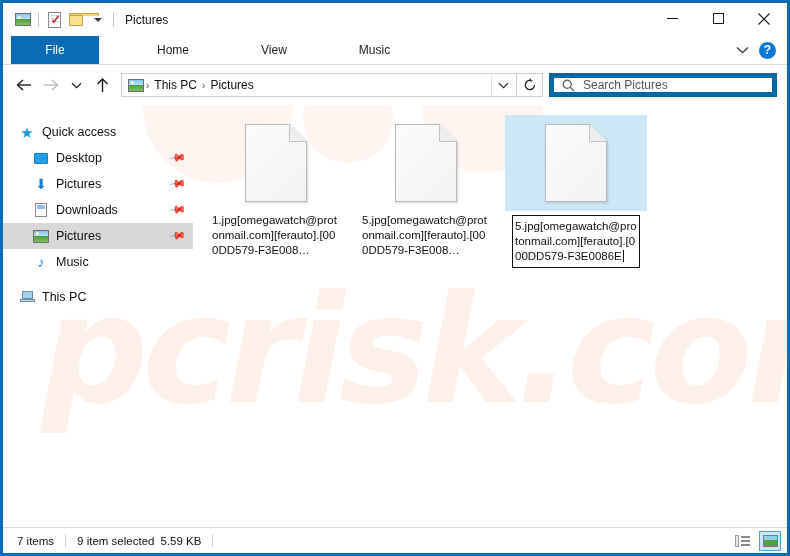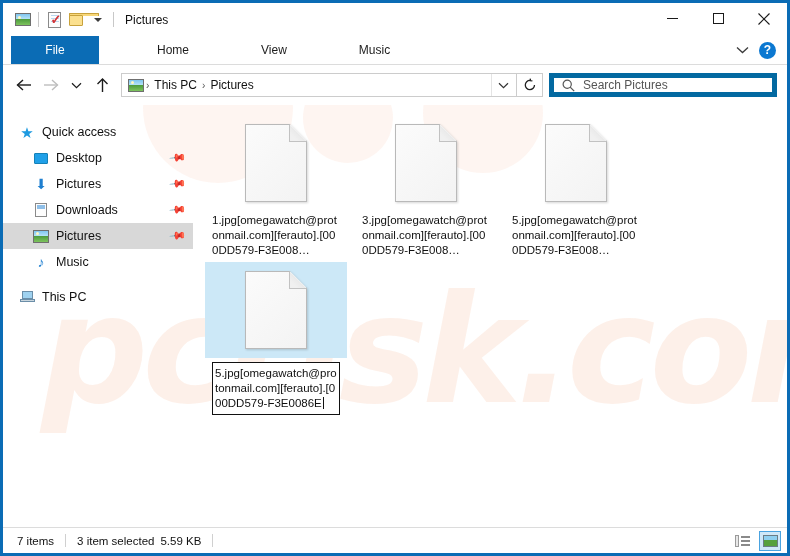--- a/index.html
+++ b/index.html
@@ -778,29 +778,20 @@
             <div class="iconbox">
               <div class="docicon">
                   <span class="page"></span>
                   <span class="fold"></span>
                 </div>
             </div>
             <div class="filelabel">1.jpg[omegawatch@protonmail.com][ferauto].[000DD579-F3E008…</div>
           </div>
 
 
-          <div class="cell">
-            <div class="iconbox">
-              <div class="docicon">
-                  <span class="page"></span>
-                  <span class="fold"></span>
-                </div>
-            </div>
-            <div class="filelabel">3.jpg[omegawatch@protonmail.com][ferauto].[000DD579-F3E008…</div>
-          </div>
 
           <div class="cell">
             <div class="iconbox">
               <div class="docicon">
                   <span class="page"></span>
                   <span class="fold"></span>
                 </div>
             </div>
             <div class="filelabel">5.jpg[omegawatch@protonmail.com][ferauto].[000DD579-F3E008…</div>
           </div>
@@ -817,21 +808,21 @@
 
 
 
         </div>
       </div>
     </div>
 
     <div class="statusbar">
       <span>7 items</span>
       <span class="st-sep"></span>
-      <span>3 item selected</span>
+      <span>9 item selected</span>
       <span class="st-gap"></span>
       <span>5.59 KB</span>
       <span class="st-sep"></span>
       <div class="view-btns">
         <div class="vbtn">
           <span class="ico-details">
             <span class="col"></span>
             <span class="ln" style="top:1px;"></span>
             <span class="ln" style="top:5px;"></span>
             <span class="ln" style="top:9px;"></span>

